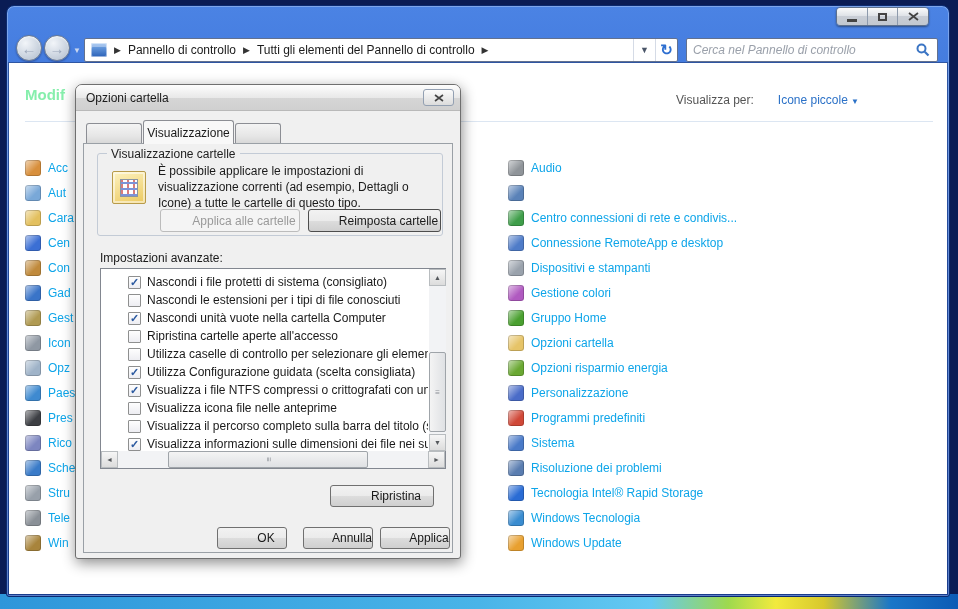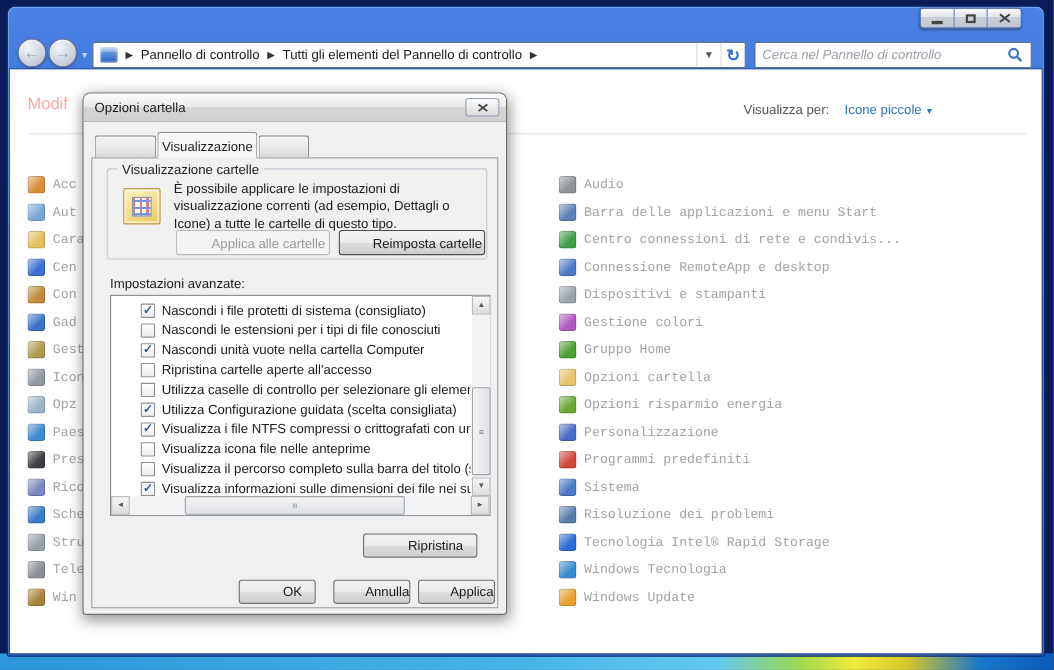--- a/index.html
+++ b/index.html
@@ -50,34 +50,34 @@
     border-left:1px solid #d5dbe6; color:#4a5568; font-size:9px; }
   #refresh-btn { color:#2e6fd0; font-size:15px; font-weight:bold; }
   #search-box { left:686px; top:38px; width:252px; height:24px; background:#fff;
     border:1px solid #63718e; border-radius:2px; display:flex; align-items:center; }
   #search-input { flex:1; border:none; outline:none; height:20px; padding:0 6px;
     font-family:"Liberation Sans",sans-serif; font-size:12px; font-style:italic; color:#333; }
   #search-input::placeholder { color:#9aa0aa; font-style:italic; }
   #search-glass { margin-right:7px; }
 
   
-  #page-title { left:25px; top:86px; font-size:15px; color:#fca5a5; white-space:nowrap; }
+  #page-title { left:25px; top:86px; font-size:15px; color:#86efac; white-space:nowrap;font-weight:bold; }
   #view-by { left:676px; top:93px; font-size:12px; color:#555; }
-  #view-by-value { color:#2b71c7; margin-left:14px; }
+  #view-by-value { color:#2b71c7; margin-left:24px; }
   #view-by-caret { color:#2b71c7; font-size:8px; margin-left:3px; }
   #header-divider { left:25px; top:121px; width:908px; height:1px; background:#dce6f2; }
 
   
   .cp-col { display:flex; flex-direction:column; gap:7px; }
   #left-col  { left:25px;  top:159px; width:70px; }
   #right-col { left:508px; top:159px; width:330px; }
   .cp-item { height:18px; display:flex; align-items:center; gap:7px; cursor:pointer; }
   .ico { width:16px; height:16px; border-radius:3px; flex:0 0 16px;
     box-shadow:inset 0 0 0 1px rgba(0,0,0,.18); }
-  .cp-label { font-size:12px; color:#a3a3a3; white-space:nowrap;font-family:Liberation Mono, monospace; }
+  .cp-label { font-size:12px; color:#0ea5e9; white-space:nowrap; }
 
   
   #dialog { left:75px; top:84px; width:386px; height:475px; background:#f0f0f0;
     border:1px solid #6f6f6f; border-radius:7px 7px 3px 3px;
     box-shadow:1px 4px 14px rgba(0,0,0,.45); z-index:50; }
   #dlg-title-bar { left:76px; top:85px; width:384px; height:26px; border-radius:6px 6px 0 0;
     background:linear-gradient(#fdfdfd,#e9e9e9 50%,#d6d6d6 51%,#d0d0d0); z-index:51;
     border-bottom:1px solid #b9b9b9; display:flex; align-items:center; }
   #dlg-title { font-size:12px; color:#1a1a1a; margin-left:10px; }
   #dlg-close { left:423px; top:89px; width:31px; height:17px; z-index:52;
@@ -268,21 +268,20 @@
       <span class="cp-label">Win</span>
     </div>
   </div>
 <div id="right-col" class="abs cp-col">
     <div class="cp-item">
       <span class="ico" style="background: linear-gradient(135deg, rgba(255, 255, 255, 0.65), rgba(255, 255, 255, 0) 60%) rgb(143, 148, 153);"></span>
       <span class="cp-label">Audio</span>
     </div>
     <div class="cp-item">
       <span class="ico" style="background: linear-gradient(135deg, rgba(255, 255, 255, 0.65), rgba(255, 255, 255, 0) 60%) rgb(90, 130, 184);"></span>
-      <span class="cp-label">Barra delle applicazioni e menu Start</span>
     </div>
     <div class="cp-item">
       <span class="ico" style="background: linear-gradient(135deg, rgba(255, 255, 255, 0.65), rgba(255, 255, 255, 0) 60%) rgb(63, 158, 74);"></span>
       <span class="cp-label">Centro connessioni di rete e condivis...</span>
     </div>
     <div class="cp-item">
       <span class="ico" style="background: linear-gradient(135deg, rgba(255, 255, 255, 0.65), rgba(255, 255, 255, 0) 60%) rgb(79, 124, 200);"></span>
       <span class="cp-label">Connessione RemoteApp e desktop</span>
     </div>
     <div class="cp-item">

